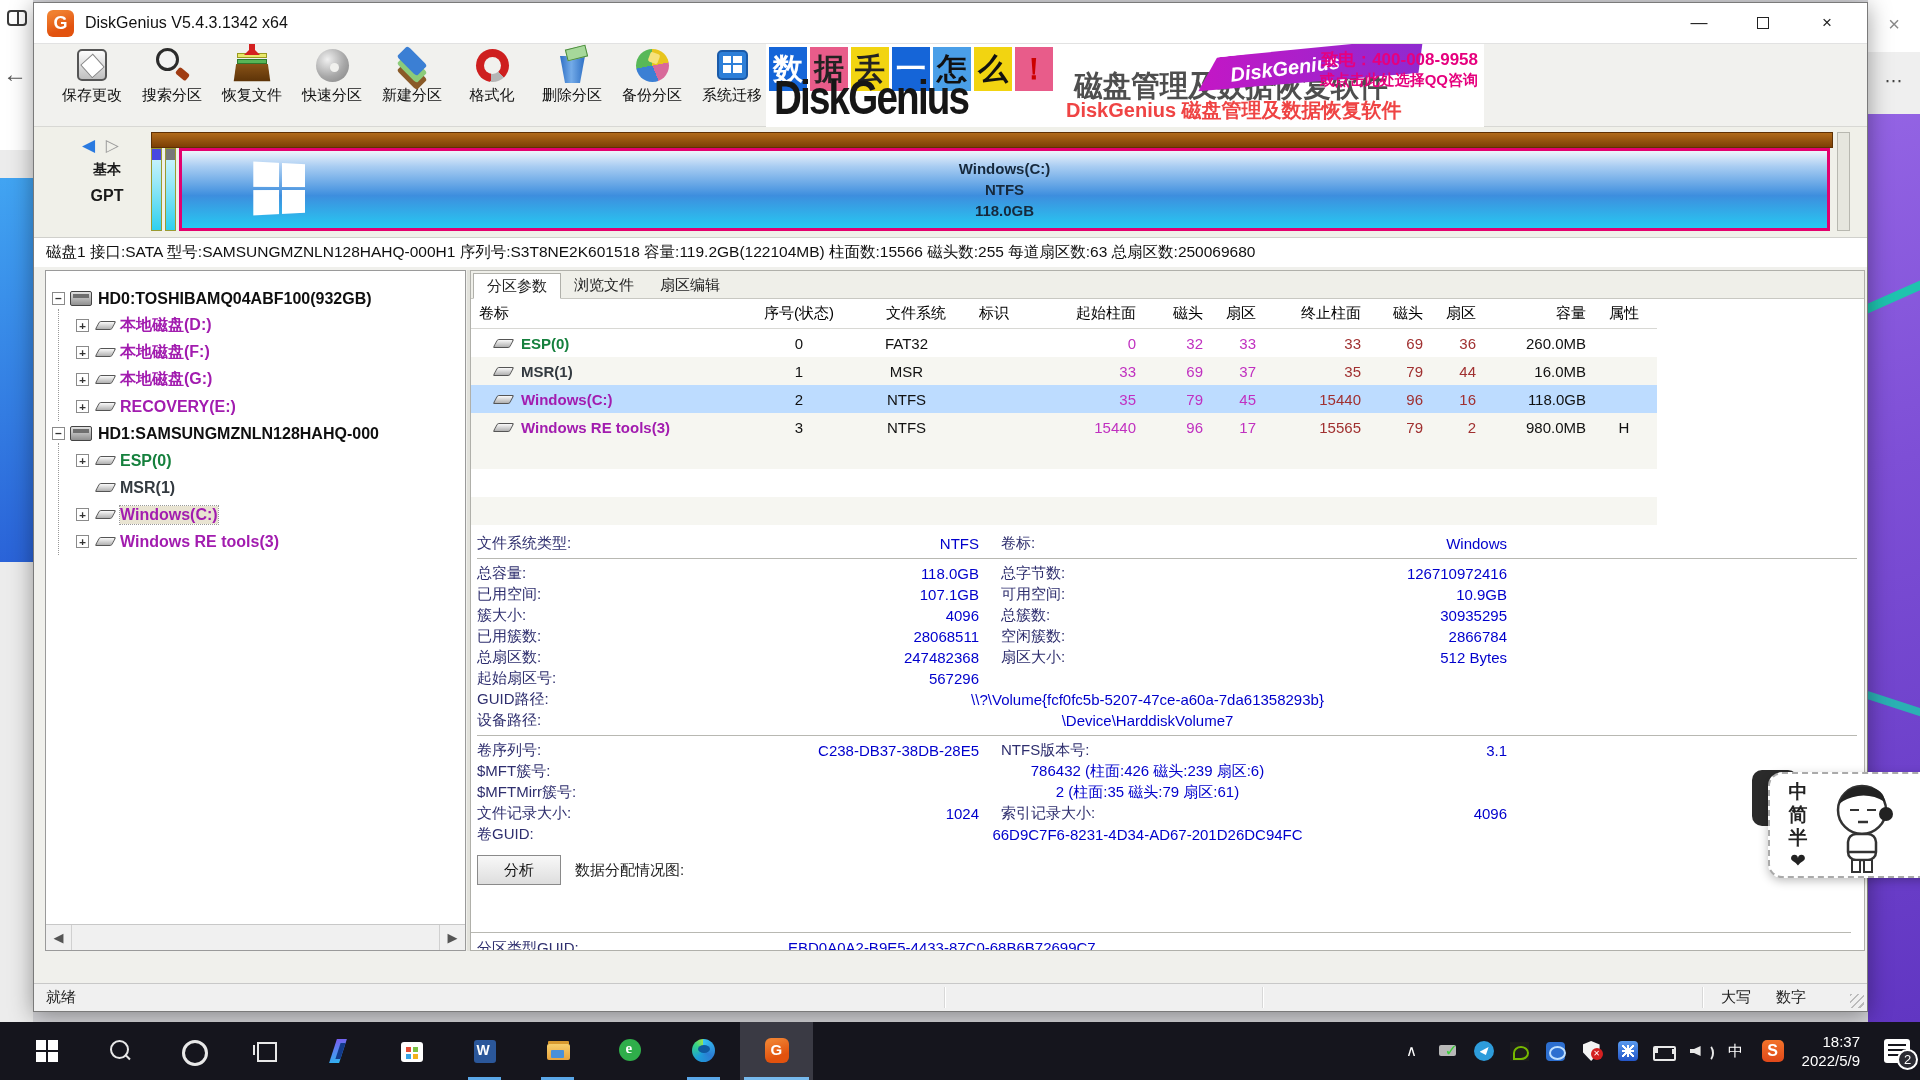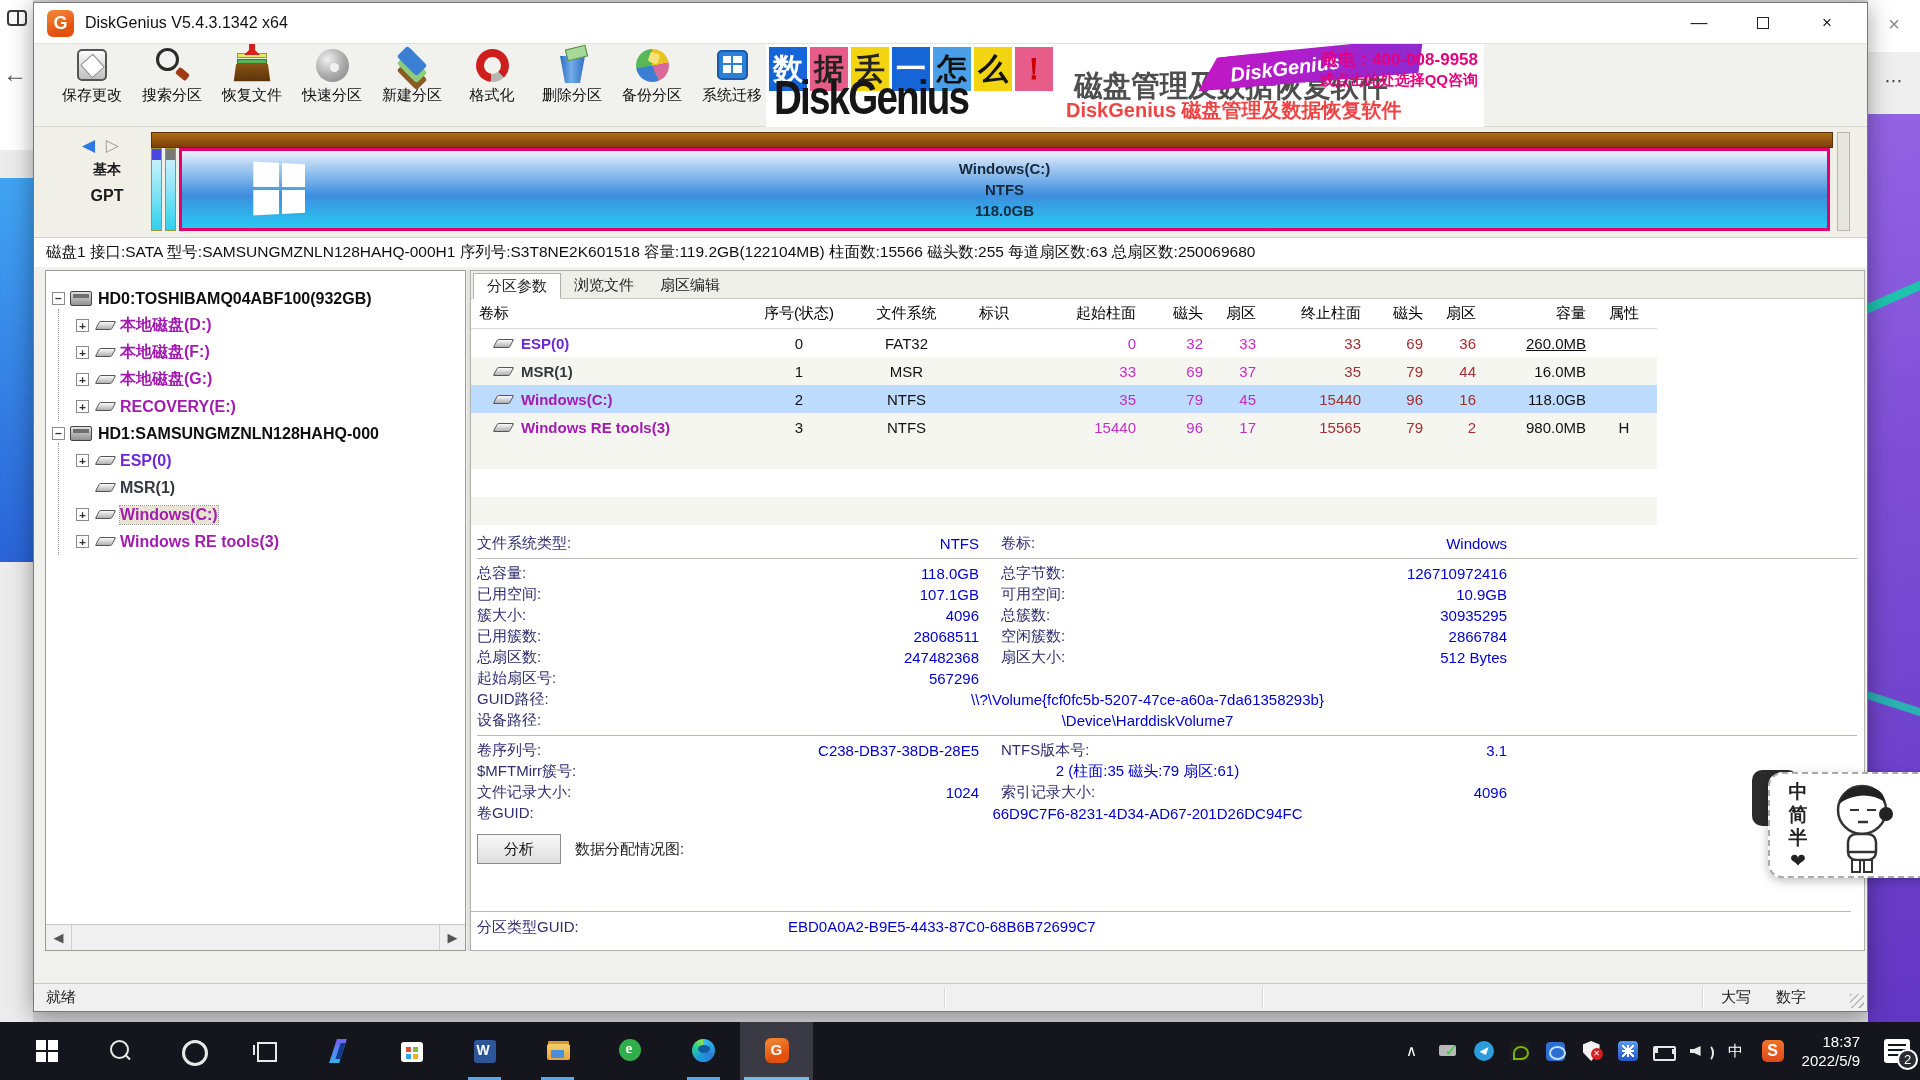--- a/index.html
+++ b/index.html
@@ -104,21 +104,21 @@
   .treepanel{position:absolute;left:11px;top:3px;width:421px;height:681px;background:#fff;border:1px solid #9a9a9a;overflow:hidden;}
   .tree{position:absolute;left:0;top:14px;right:0;}
   .trow{position:relative;height:27px;display:flex;align-items:center;font-size:16px;font-weight:bold;white-space:nowrap;}
   .trow .xbox{width:13px;height:13px;border:1px solid #8a8a8a;background:#fff;color:#333;font:bold 11px/11px "DejaVu Sans Mono",monospace;text-align:center;flex:none;}
   .trow .lbl{margin-left:6px;}
   .trow.kind-disk{padding-left:6px;}
   .trow.kind-vol{padding-left:30px;}
   .diskico{width:22px;height:15px;margin-left:5px;background:linear-gradient(#e2e2e2,#909090);border:1px solid #444;border-radius:2px;flex:none;position:relative;}
   .diskico::after{content:"";position:absolute;left:2px;top:2px;right:2px;height:4px;background:#6f6f6f;}
   .volico{width:17px;height:9px;margin-left:8px;background:linear-gradient(#fafafa,#b0b0b0);border:1px solid #555;border-radius:2px;transform:skewX(-28deg);flex:none;}
-  .c-black{color:#0f0f0f;} .c-brown{color:#a21caf;} .c-blue{color:#6d28d9;} .c-dark{color:#333a40;}
+  .c-black{color:#0f0f0f;} .c-brown{color:#a21caf;} .c-blue{color:#15803d;} .c-dark{color:#333a40;}
   .trow.sel .lbl{background:#e9e4d2;outline:1px dotted #999;}
   .vline{position:absolute;width:0;border-left:1px dotted #999;}
   .hscroll{position:absolute;left:0;bottom:0;width:100%;height:26px;background:#f0f0f0;border-top:1px solid #c8c8c8;}
   .hs-btn{position:absolute;top:0;width:26px;height:25px;background:#f0f0f0;color:#555;font-size:13px;text-align:center;line-height:25px;}
   .hs-left{left:0;border-right:1px solid #d0d0d0;} .hs-right{right:0;border-left:1px solid #d0d0d0;}
   .splitter{position:absolute;left:433px;top:3px;width:3px;height:681px;background:#e2e2dc;}
 
   .rightpanel{position:absolute;left:436px;top:3px;width:1395px;height:681px;background:#fff;border:1px solid #b0b0aa;overflow:hidden;}
   .tabsrow{position:relative;height:28px;background:#efefe9;border-bottom:1px solid #c8c8c2;display:flex;align-items:flex-end;padding-left:2px;}
   .tab{height:26px;padding:0 13px;font-size:15px;color:#222;display:flex;align-items:center;}
@@ -478,21 +478,21 @@
       <div class="rightpanel">
         <div class="tabsrow" id="tabsrow">
             <div class="tab active">分区参数</div>
             <div class="tab">浏览文件</div>
             <div class="tab">扇区编辑</div>
           </div>
         <div class="grid" id="grid">
             <div class="gr head">
               <div class="gc al" style="width: 268px;">卷标</div>
               <div class="gc ac" style="width: 120px;">序号(状态)</div>
-              <div class="gc ac" style="width: 95px;">文件系统</div>
+              <div class="gc ac" style="width: 95px; text-align: right;">文件系统</div>
               <div class="gc ac" style="width: 80px;">标识</div>
               <div class="gc ar" style="width: 110px;">起始柱面</div>
               <div class="gc ar" style="width: 67px;">磁头</div>
               <div class="gc ar" style="width: 53px;">扇区</div>
               <div class="gc ar" style="width: 105px;">终止柱面</div>
               <div class="gc ar" style="width: 62px;">磁头</div>
               <div class="gc ar" style="width: 53px;">扇区</div>
               <div class="gc ar" style="width: 110px;">容量</div>
               <div class="gc ac" style="width: 60px;">属性</div>
             </div>
@@ -503,21 +503,21 @@
               </div>
               <div class="gc ac" style="width: 120px;">0</div>
               <div class="gc ac" style="width: 95px;">FAT32</div>
               <div class="gc ac" style="width: 80px;"></div>
               <div class="gc ar n-mag" style="width: 110px;">0</div>
               <div class="gc ar n-mag" style="width: 67px;">32</div>
               <div class="gc ar n-mag" style="width: 53px;">33</div>
               <div class="gc ar n-red" style="width: 105px;">33</div>
               <div class="gc ar n-red" style="width: 62px;">69</div>
               <div class="gc ar n-red" style="width: 53px;">36</div>
-              <div class="gc ar" style="width: 110px; text-decoration: underline;">260.0MB</div>
+              <div class="gc ar" style="width: 110px;">260.0MB</div>
               <div class="gc ac" style="width: 60px;"></div>
             </div>
             <div class="gr stripe">
               <div class="gc al td-label" style="width: 268px; padding-left: 24px;">
                 <div class="volico"></div>
                 <div class="c-dark">MSR(1)</div>
               </div>
               <div class="gc ac" style="width: 120px;">1</div>
               <div class="gc ac" style="width: 95px;">MSR</div>
               <div class="gc ac" style="width: 80px;"></div>
@@ -629,20 +629,24 @@
             </div>
             <hr class="drule">
             <div class="drow">
               <div class="dl">卷序列号:</div>
               <div class="dv dv1">C238-DB37-38DB-28E5</div>
               <div></div>
               <div class="dl">NTFS版本号:</div>
               <div class="dv">3.1</div>
             </div>
             <div class="drow wide">
+              <div class="dl">$MFT簇号:</div>
+              <div class="dv dv1">786432 (柱面:426 磁头:239 扇区:6)</div>
+            </div>
+            <div class="drow wide">
               <div class="dl">$MFTMirr簇号:</div>
               <div class="dv dv1">2 (柱面:35 磁头:79 扇区:61)</div>
             </div>
             <div class="drow">
               <div class="dl">文件记录大小:</div>
               <div class="dv dv1">1024</div>
               <div></div>
               <div class="dl">索引记录大小:</div>
               <div class="dv">4096</div>
             </div>

